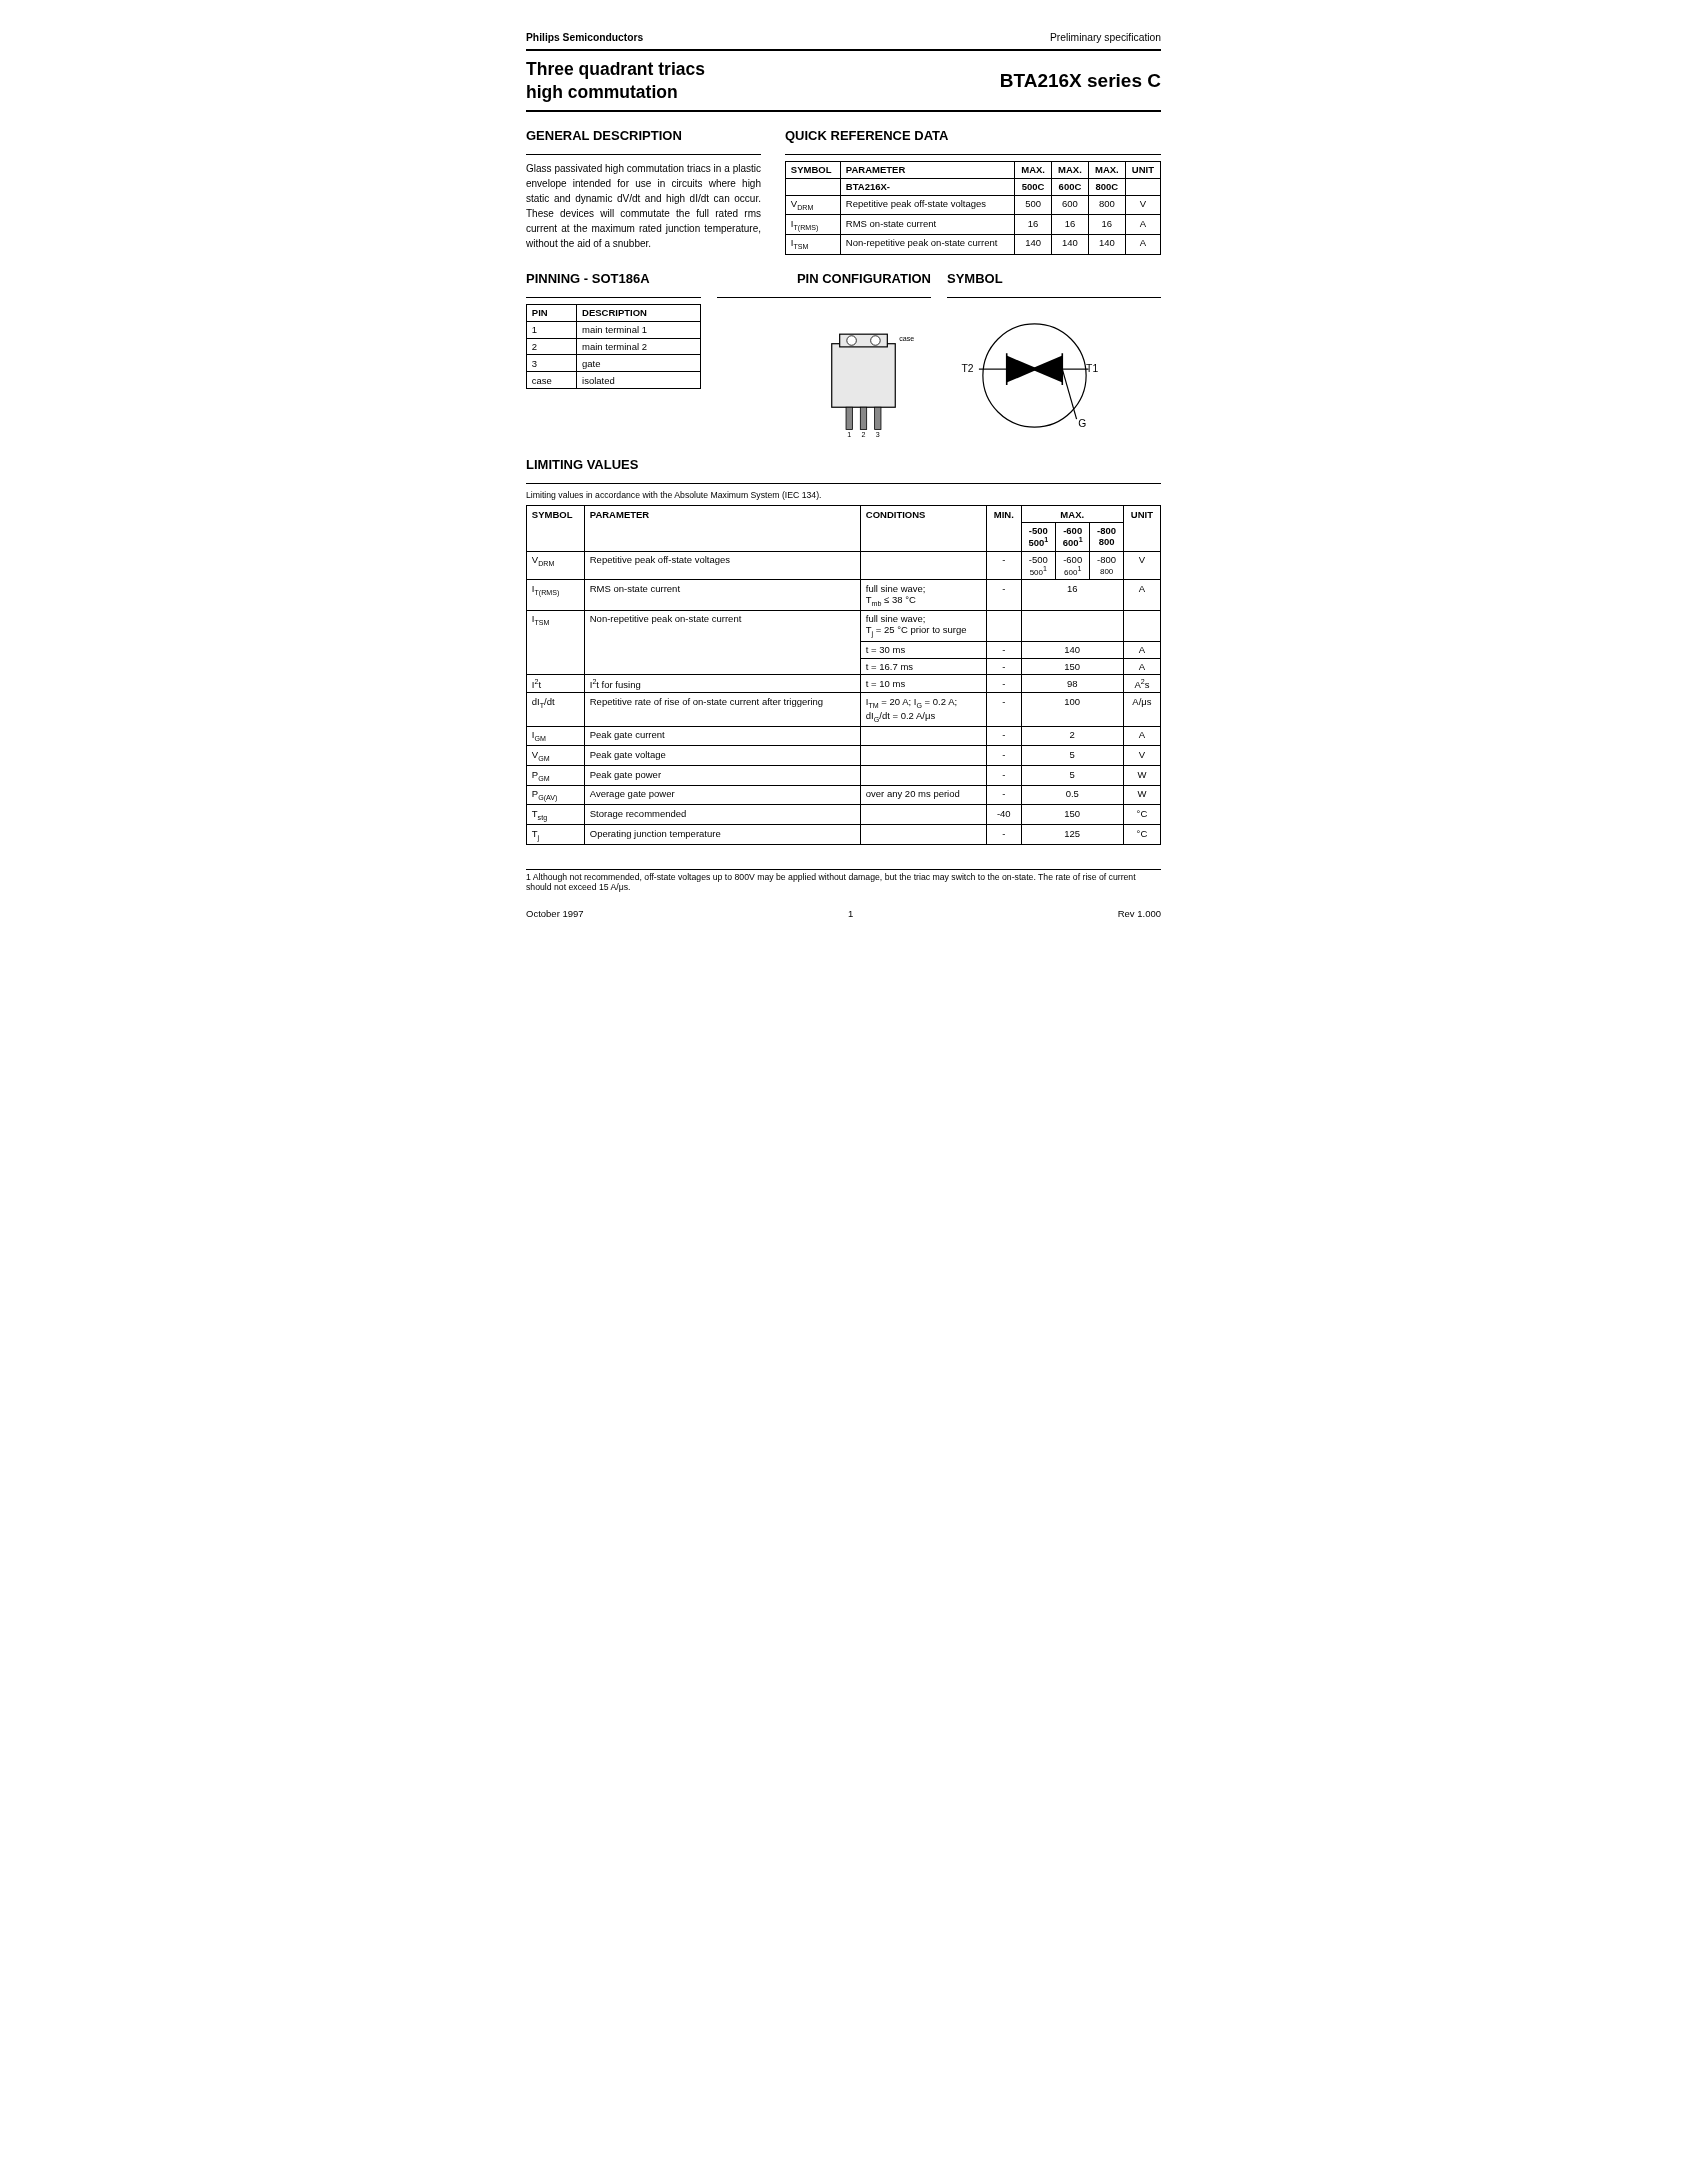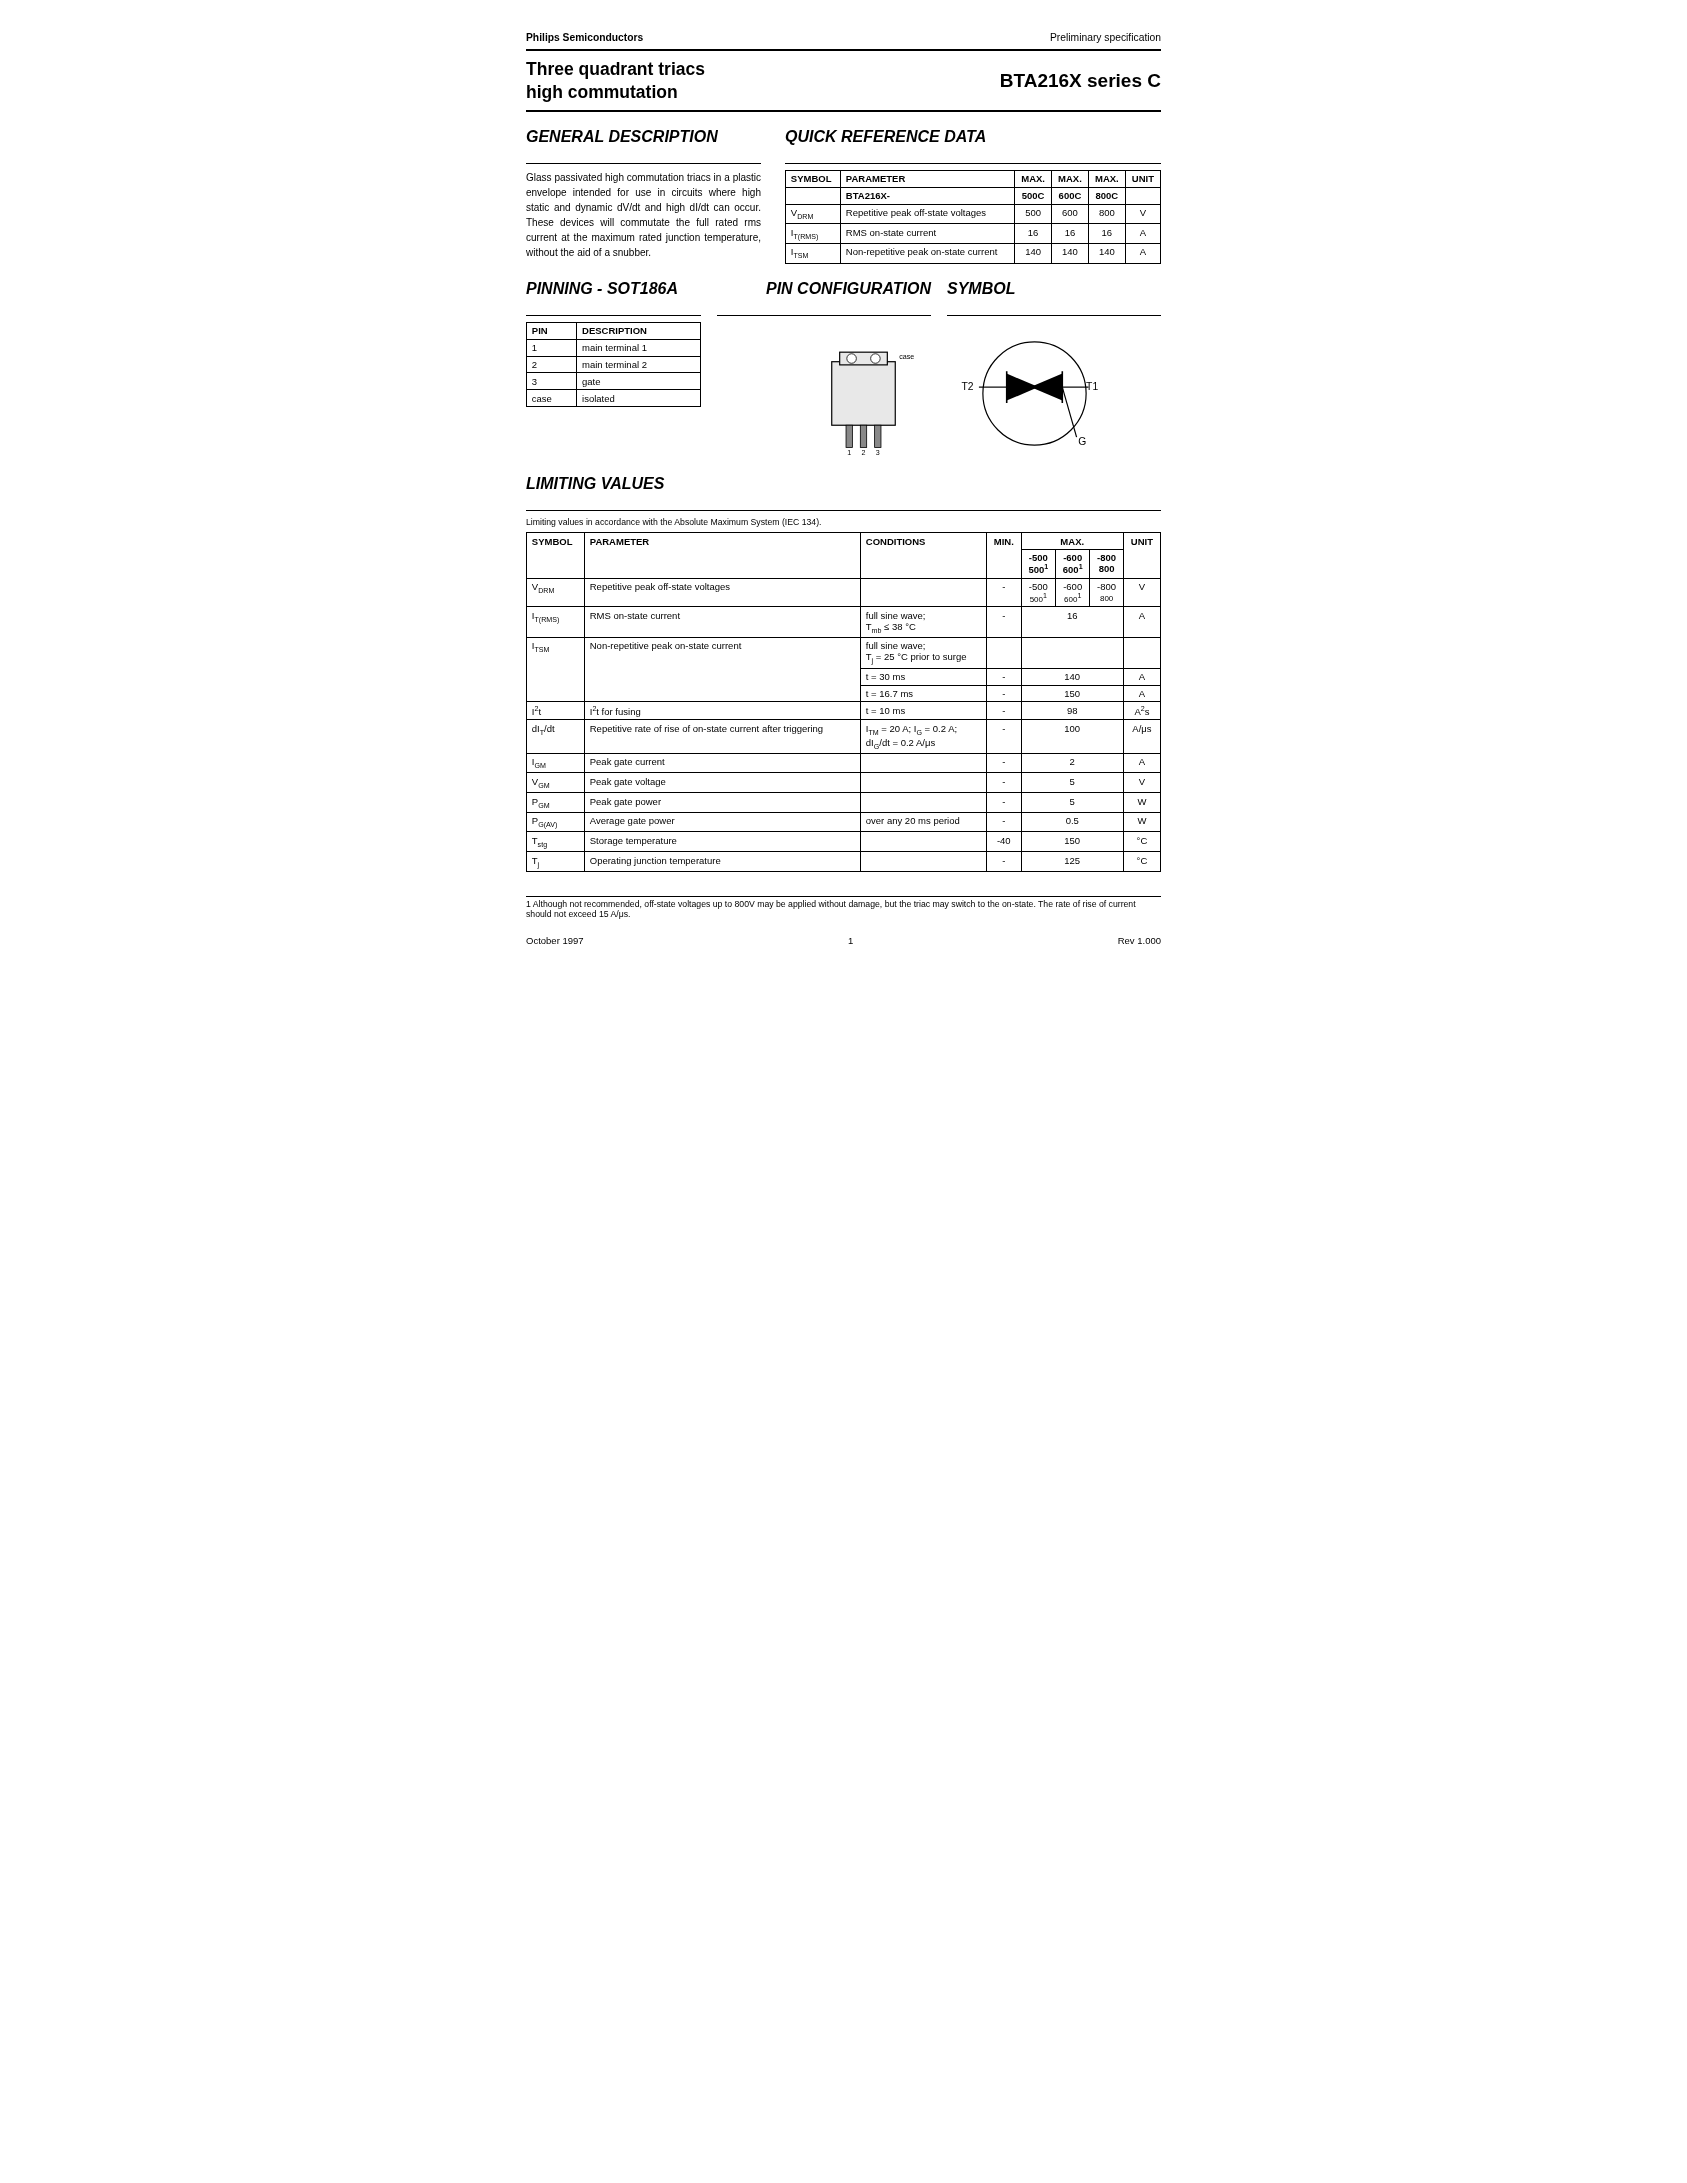--- a/index.html
+++ b/index.html
@@ -43,26 +43,25 @@
       gap: 24px;
       margin-bottom: 16px;
     }
     .general-desc {
       flex: 1;
     }
     .quick-ref {
       flex: 1.6;
     }
     .section-title {
-      font-size: 16px;
+      font-size: 13px;
       font-weight: bold;
       border-bottom: 0.8px solid #000;
-      padding-bottom: 17px;
+      padding-bottom: 11px;
       margin-bottom: 6.4px;
-      font-style: italic;
     }
     .general-desc p {
       font-size: 10px;
       text-align: justify;
       line-height: 1.5;
     }
     table {
       border-collapse: collapse;
       width: 100%;
       font-size: 9.5px;
@@ -383,21 +382,21 @@
         <td>P<sub>G(AV)</sub></td>
         <td>Average gate power</td>
         <td>over any 20 ms period</td>
         <td class="center">-</td>
         <td colspan="3" class="center">0.5</td>
         <td class="center">W</td>
       </tr>
 
       <tr>
         <td>T<sub>stg</sub></td>
-        <td>Storage temperature</td>
+        <td>Storage recommended</td>
         <td></td>
         <td class="center">-40</td>
         <td colspan="3" class="center">150</td>
         <td class="center">°C</td>
       </tr>
 
       <tr>
         <td>T<sub>j</sub></td>
         <td>Operating junction temperature</td>
         <td></td>

